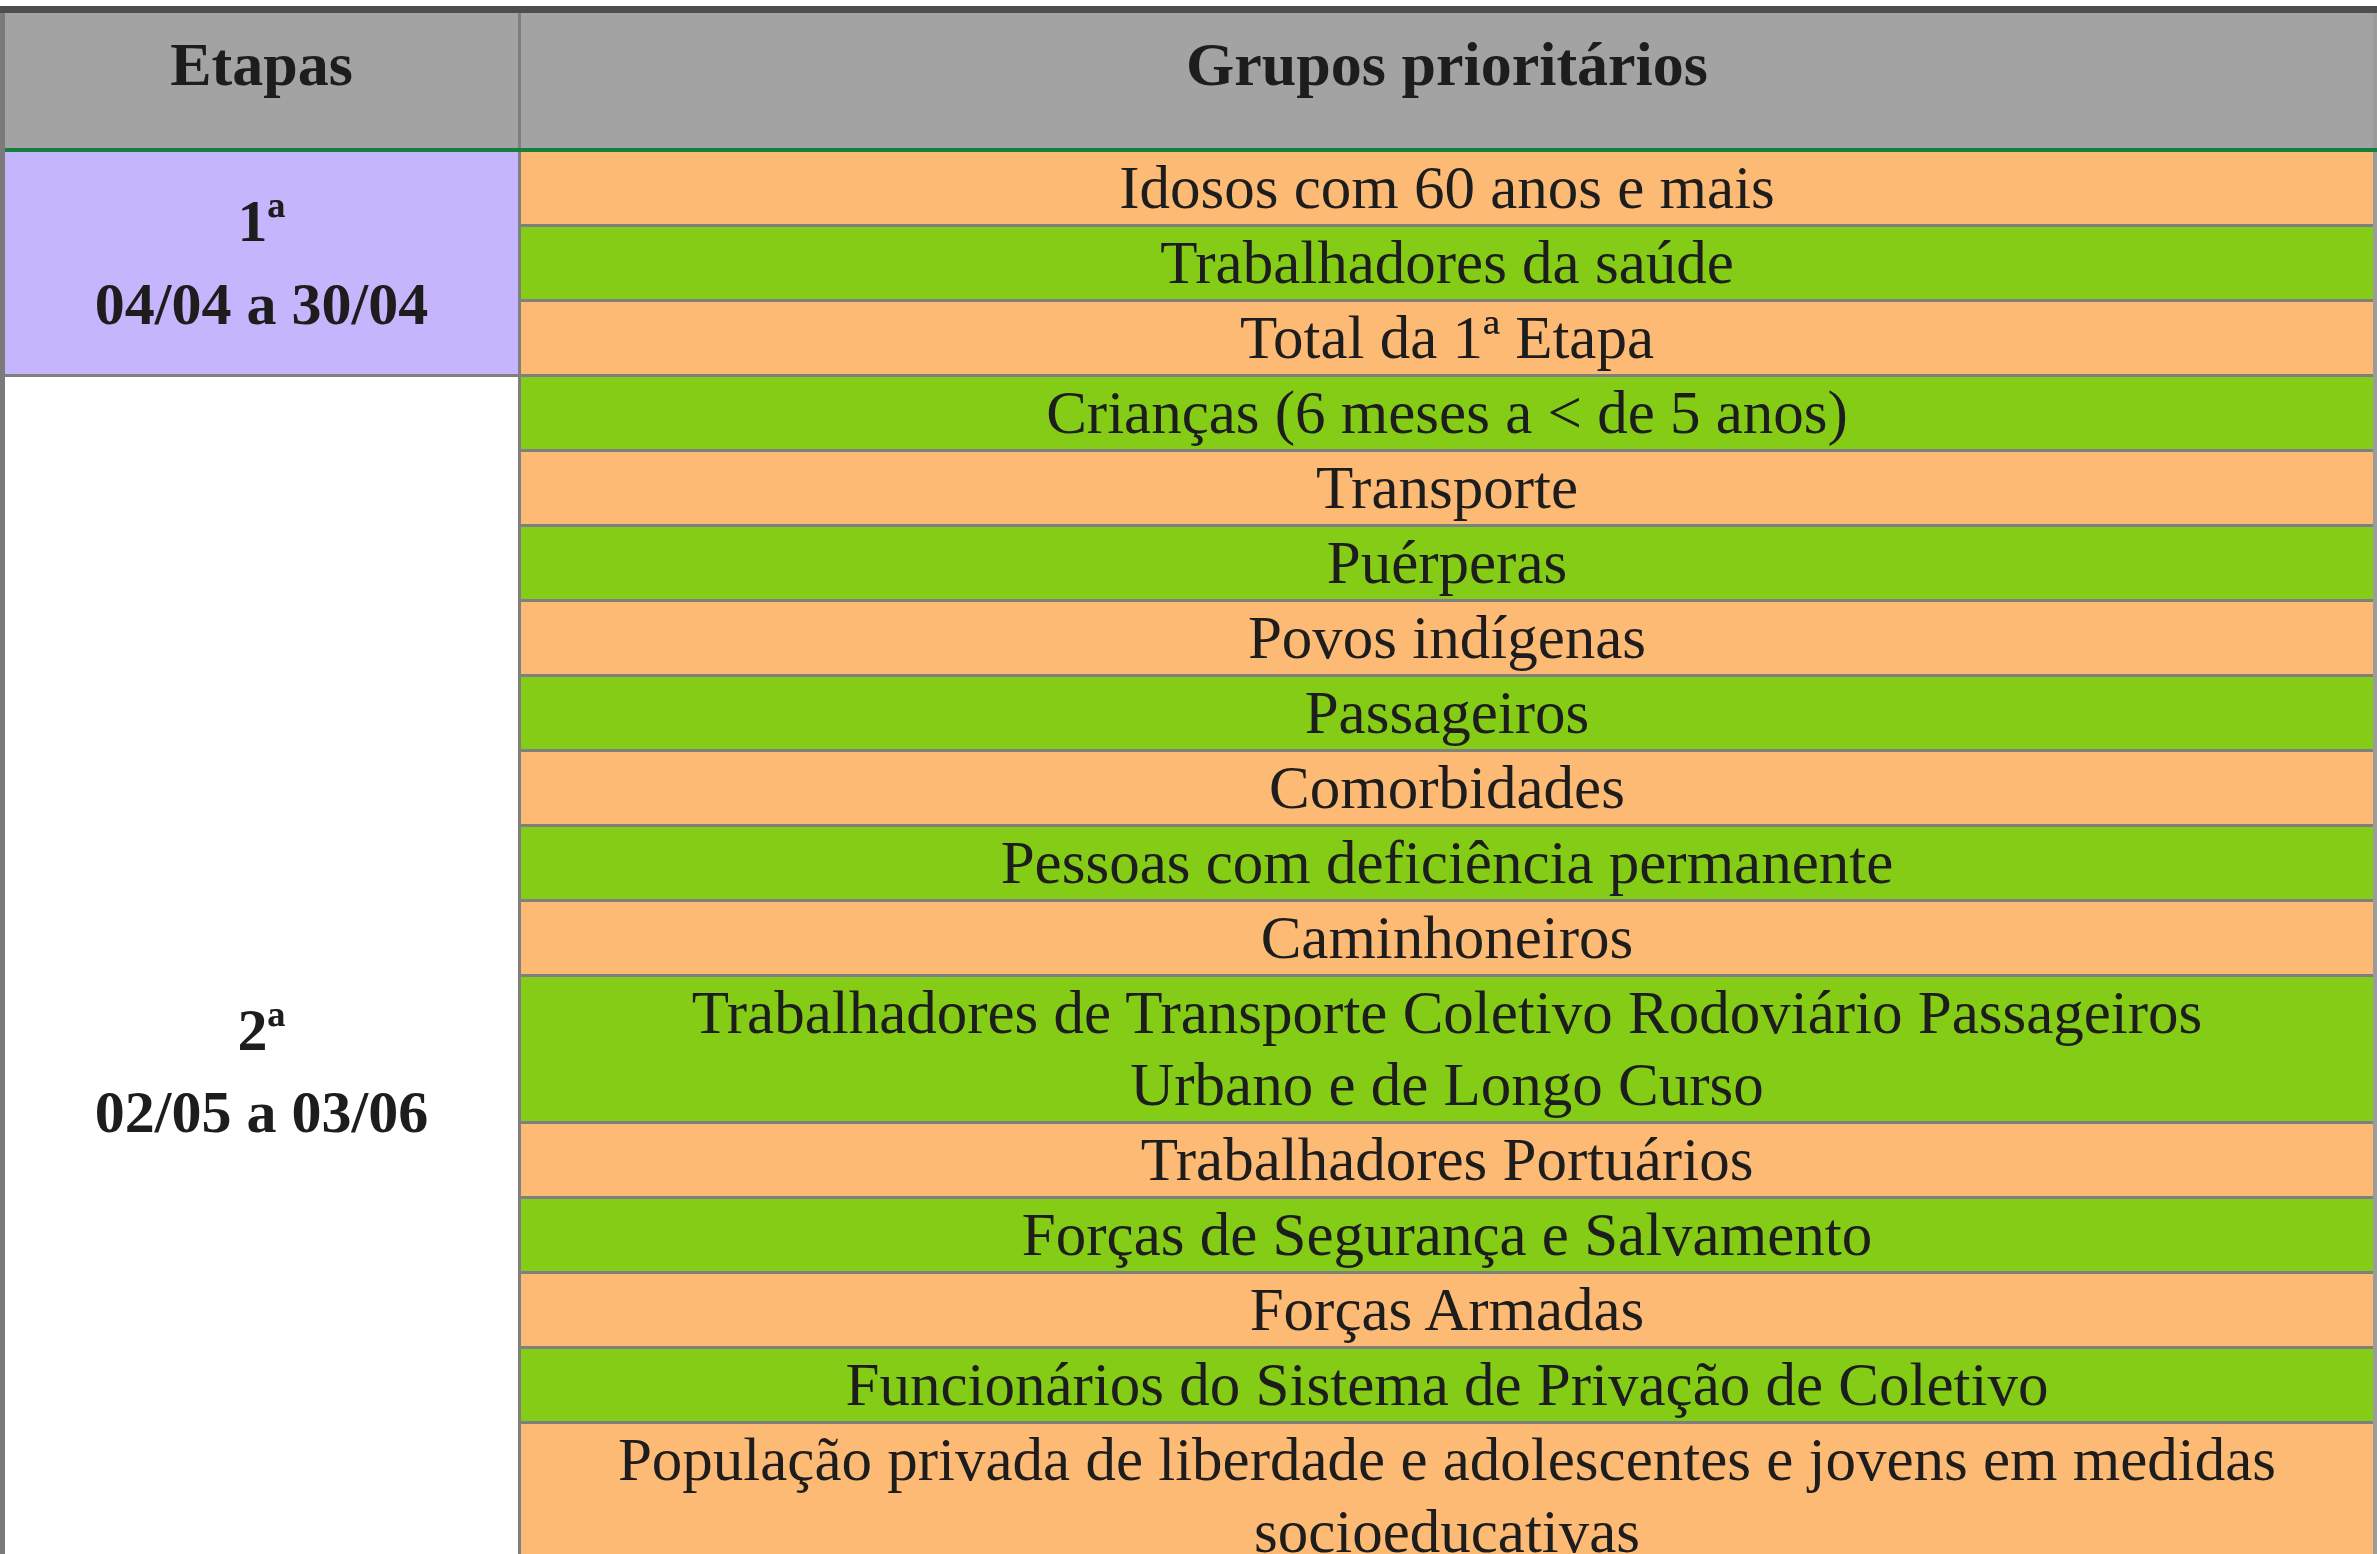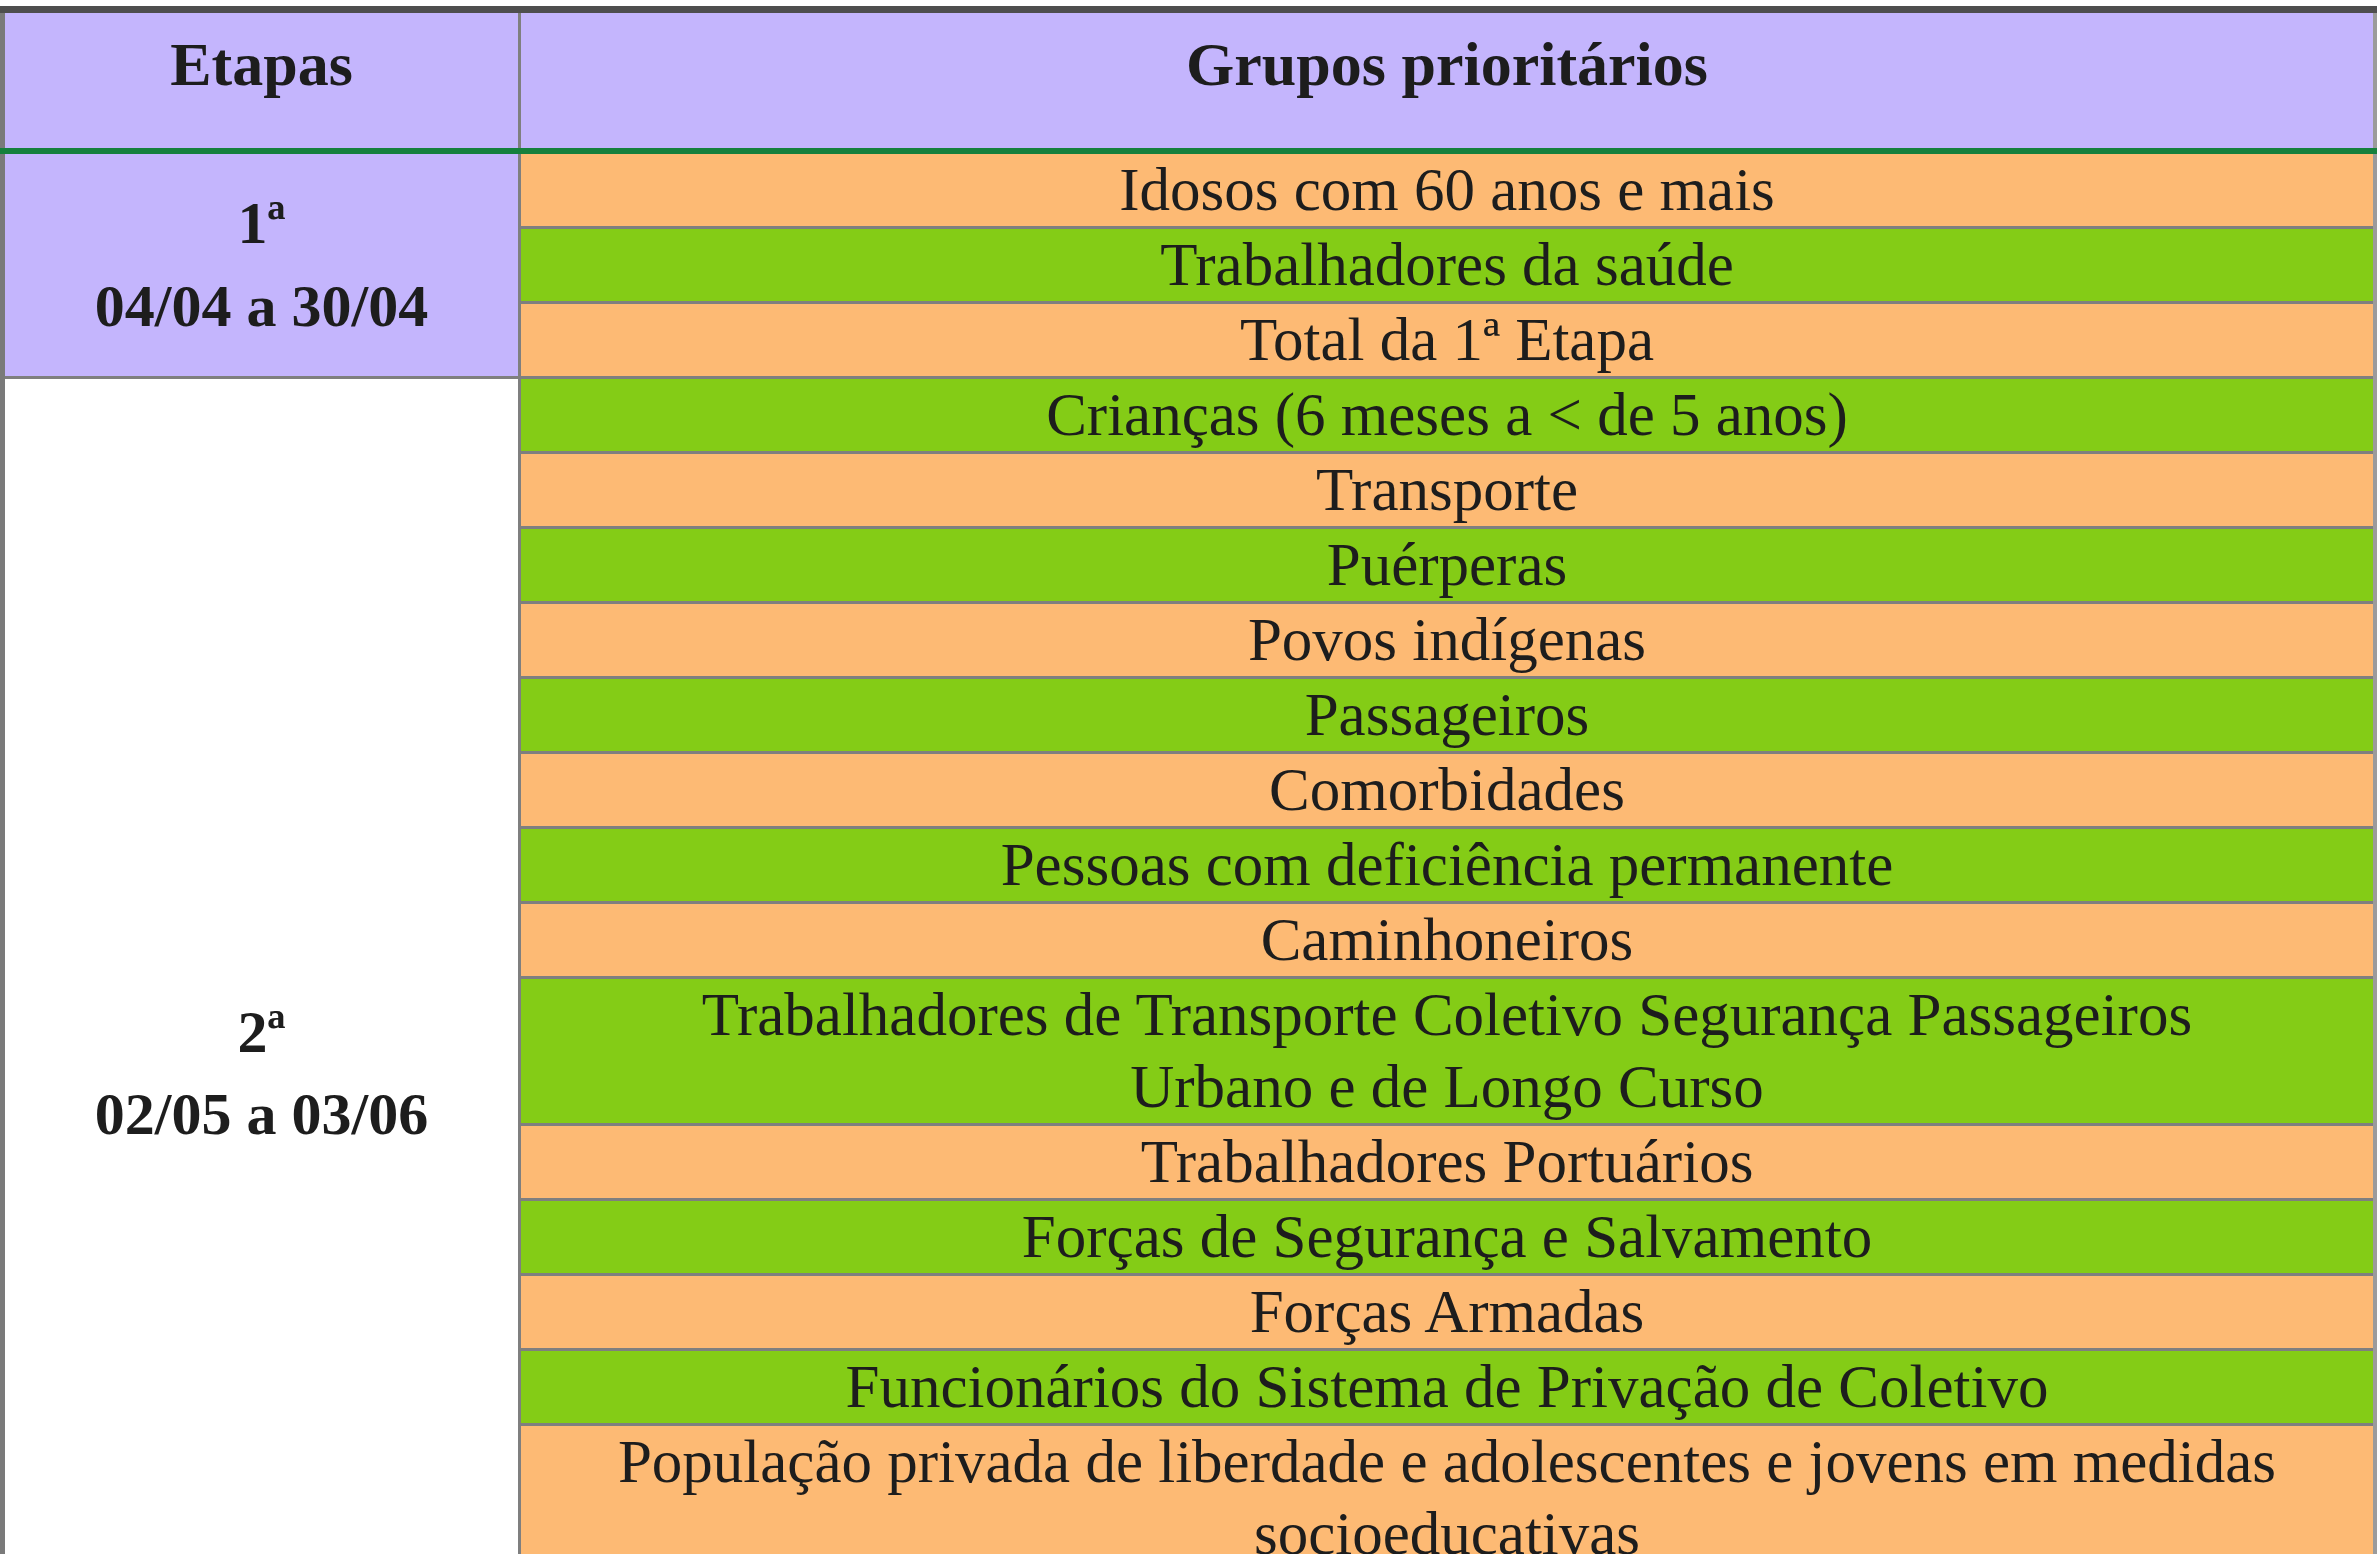--- a/index.html
+++ b/index.html
@@ -16,22 +16,22 @@
     border-collapse:collapse;table-layout:fixed;
     color:#1d1d1d;
     border-top:7.1px solid #4e4e4e;
     border-left:5.5px solid #7a7a7a;
     border-right:4px solid #9b9b9b;
   }
   col.c1{width:517px;}
   th,td{border:3.2px solid #7f7f7f;padding:0;text-align:center;}
   tr.head th{
     height:119px;vertical-align:top;padding-top:16px;
-    font-size:62px;font-weight:bold;background:#c4b5fd;
-    border-bottom:6px solid #15803d;
+    font-size:62px;font-weight:bold;background:#a3a3a3;
+    border-bottom:4px solid #15803d;
   }
   tr.r{height:70px;}
   tr.r2{height:144px;}
   td.g{
     font-size:61px;line-height:1.18;vertical-align:middle;
     white-space:pre-line;background:#84cc16;
   }
   td.g.shaded{background:#fdba74;}
   td.g.bold{font-weight:normal;}
   td.stage{
@@ -93,21 +93,21 @@
       <tr class="r">
         <td class="g shaded">Comorbidades</td>
       </tr>
       <tr class="r">
         <td class="g">Pessoas com deficiência permanente</td>
       </tr>
       <tr class="r">
         <td class="g shaded">Caminhoneiros</td>
       </tr>
       <tr class="r2">
-        <td class="g">Trabalhadores de Transporte Coletivo Segurança Passageiros
+        <td class="g">Trabalhadores de Transporte Coletivo Rodoviário Passageiros
 Urbano e de Longo Curso</td>
       </tr>
       <tr class="r">
         <td class="g shaded">Trabalhadores Portuários</td>
       </tr>
       <tr class="r">
         <td class="g">Forças de Segurança e Salvamento</td>
       </tr>
       <tr class="r">
         <td class="g shaded">Forças Armadas</td>

